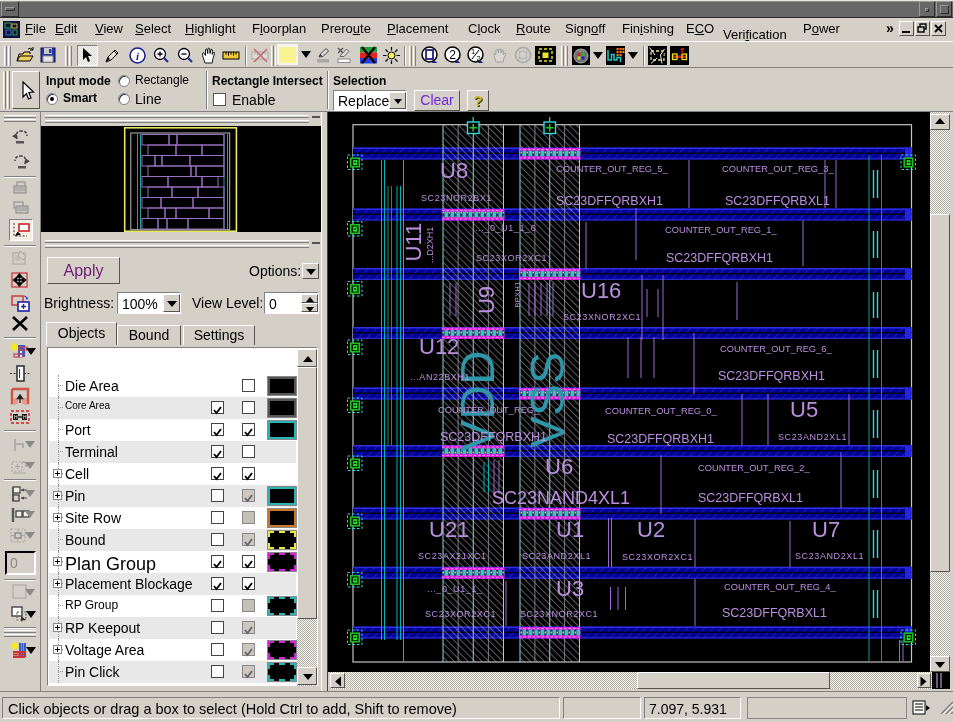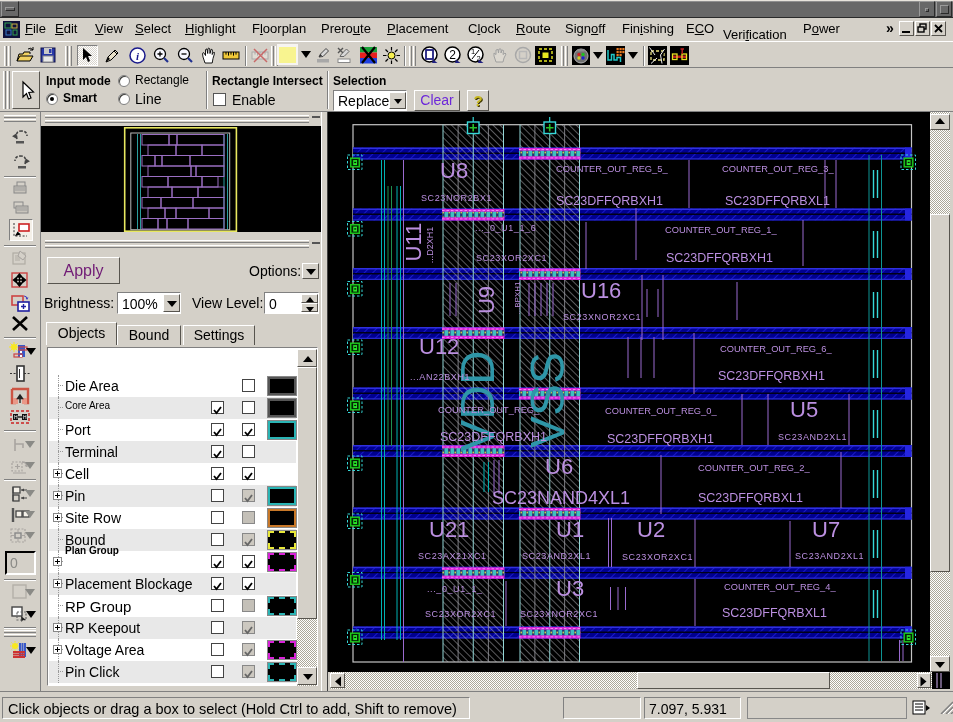--- a/index.html
+++ b/index.html
@@ -549,21 +549,21 @@
             <path d="M2 5 L4.5 8 L9 2" fill="none" stroke="#666" stroke-width="1.8"></path>
           </svg></div>
         <div class="abs" style="left:220px;top:183px;width:28px;height:18px;background:#000;border:2px dashed #e8e838;outline:1px solid #888;"></div>
         <div class="abs" style="left:1px;top:203px;width:247px;height:22px;background:#fff;"></div>
         <div class="abs" style="left:10px;top:203px;width:1px;height:22px;border-left:1px dotted #999;"></div>
         <div class="abs" style="left:10px;top:213px;width:5px;height:1px;border-top:1px dotted #999;"></div>
         <div class="abs" style="left:5px;top:209px;width:9px;height:9px;background:#fff;border:1px solid #888;">
           <div class="abs" style="left:1px;top:3px;width:5px;height:1px;background:#000;"></div>
           <div class="abs" style="left:3px;top:1px;width:1px;height:5px;background:#000;"></div>
         </div>
-        <span class="abs" style="left:17px;top:197px;font-size:10px;font-weight:bold;">Plan Group</span>
+        <span class="abs" style="left:17px;top:206px;font-size:18px;">Plan Group</span>
         <div class="abs" style="left:163px;top:207px;width:13px;height:13px;background:#fff;border:1px solid #444;"><svg width="11" height="11">
             <path d="M2 5 L4.5 8 L9 2" fill="none" stroke="#000" stroke-width="1.8"></path>
           </svg></div>
         <div class="abs" style="left:194px;top:207px;width:13px;height:13px;background:#fff;border:1px solid #444;"><svg width="11" height="11">
             <path d="M2 5 L4.5 8 L9 2" fill="none" stroke="#000" stroke-width="1.8"></path>
           </svg></div>
         <div class="abs" style="left:220px;top:205px;width:28px;height:18px;background:#000;border:2px dashed #d820d8;outline:1px solid #888;"></div>
         <div class="abs" style="left:1px;top:225px;width:247px;height:22px;background:#e8e8e8;"></div>
         <div class="abs" style="left:10px;top:225px;width:1px;height:22px;border-left:1px dotted #999;"></div>
         <div class="abs" style="left:10px;top:235px;width:5px;height:1px;border-top:1px dotted #999;"></div>
@@ -574,21 +574,21 @@
         <span class="abs" style="left:17px;top:228px;font-size:14px;">Placement Blockage</span>
         <div class="abs" style="left:163px;top:229px;width:13px;height:13px;background:#fff;border:1px solid #444;"><svg width="11" height="11">
             <path d="M2 5 L4.5 8 L9 2" fill="none" stroke="#000" stroke-width="1.8"></path>
           </svg></div>
         <div class="abs" style="left:194px;top:229px;width:13px;height:13px;background:#fff;border:1px solid #444;"><svg width="11" height="11">
             <path d="M2 5 L4.5 8 L9 2" fill="none" stroke="#000" stroke-width="1.8"></path>
           </svg></div>
         <div class="abs" style="left:1px;top:247px;width:247px;height:22px;background:#fff;"></div>
         <div class="abs" style="left:10px;top:247px;width:1px;height:22px;border-left:1px dotted #999;"></div>
         <div class="abs" style="left:10px;top:257px;width:5px;height:1px;border-top:1px dotted #999;"></div>
-        <span class="abs" style="left:17px;top:250px;font-size:15px;">RP Group</span>
+        <span class="abs" style="left:17px;top:250px;font-size:12px;">RP Group</span>
         <div class="abs" style="left:163px;top:251px;width:13px;height:13px;background:#fff;border:1px solid #444;"></div>
         <div class="abs" style="left:194px;top:251px;width:13px;height:13px;background:#c4c0b8;border:1px solid #888;"></div>
         <div class="abs" style="left:220px;top:249px;width:28px;height:18px;background:#000;border:2px dashed #2ab4b4;outline:1px solid #888;"></div>
         <div class="abs" style="left:1px;top:269px;width:247px;height:22px;background:#e8e8e8;"></div>
         <div class="abs" style="left:10px;top:269px;width:1px;height:22px;border-left:1px dotted #999;"></div>
         <div class="abs" style="left:10px;top:279px;width:5px;height:1px;border-top:1px dotted #999;"></div>
         <div class="abs" style="left:5px;top:275px;width:9px;height:9px;background:#fff;border:1px solid #888;">
           <div class="abs" style="left:1px;top:3px;width:5px;height:1px;background:#000;"></div>
           <div class="abs" style="left:3px;top:1px;width:1px;height:5px;background:#000;"></div>
         </div>
@@ -929,21 +929,21 @@
  <div class="abs" style="left:0;top:0;width:2px;height:17px;background:#d4d0c8;"></div>
  <div class="abs bevel" style="left:309px;top:0;width:193px;height:17px;background:#d4d0c8;"></div>
  <div class="abs bevel" style="left:589px;top:1px;width:14px;height:15px;background:#d4d0c8;"><svg width="12" height="13">
           <path d="M8.5 6.5 l-6 -5 l0 10 z" fill="#000"></path>
         </svg></div>
 </div>
 <div class="abs" style="left:950px;top:112px;width:3px;height:579px;background:#d4d0c8;"></div>
 <div class="abs" style="left:328px;top:689px;width:625px;height:2px;background:#d4d0c8;"></div>
 
 <div class="abs" style="left:0;top:691px;width:953px;height:31px;background:#d4d0c8;border-top:1px solid #808080;">
- <div class="abs sunk" style="left:2px;top:5px;width:468px;height:22px;">
+ <div class="abs sunk" style="left:2px;top:5px;width:558px;height:22px;">
         <span class="abs" style="left:5px;top:3px;font-size:14.5px;white-space:nowrap;">Click objects or drag a box to select (Hold Ctrl to add, Shift to remove)</span>
       </div>
  <div class="abs sunk" style="left:563px;top:5px;width:78px;height:22px;"></div>
  <div class="abs sunk" style="left:644px;top:5px;width:97px;height:22px;">
         <span class="abs" style="left:4px;top:3px;font-size:14px;white-space:nowrap;">7.097, 5.931</span>
       </div>
  <div class="abs" style="left:747px;top:5px;width:160px;height:22px;border:1px solid #888;"></div>
  <div class="abs" style="left:912px;top:7px;width:19px;height:18px;"><svg width="19" height="18">
           <rect x="1" y="2" width="12" height="13" fill="#fff" stroke="#000"></rect>
           <path d="M3 5 h8 M3 8 h8 M3 11 h8" stroke="#000"></path>

